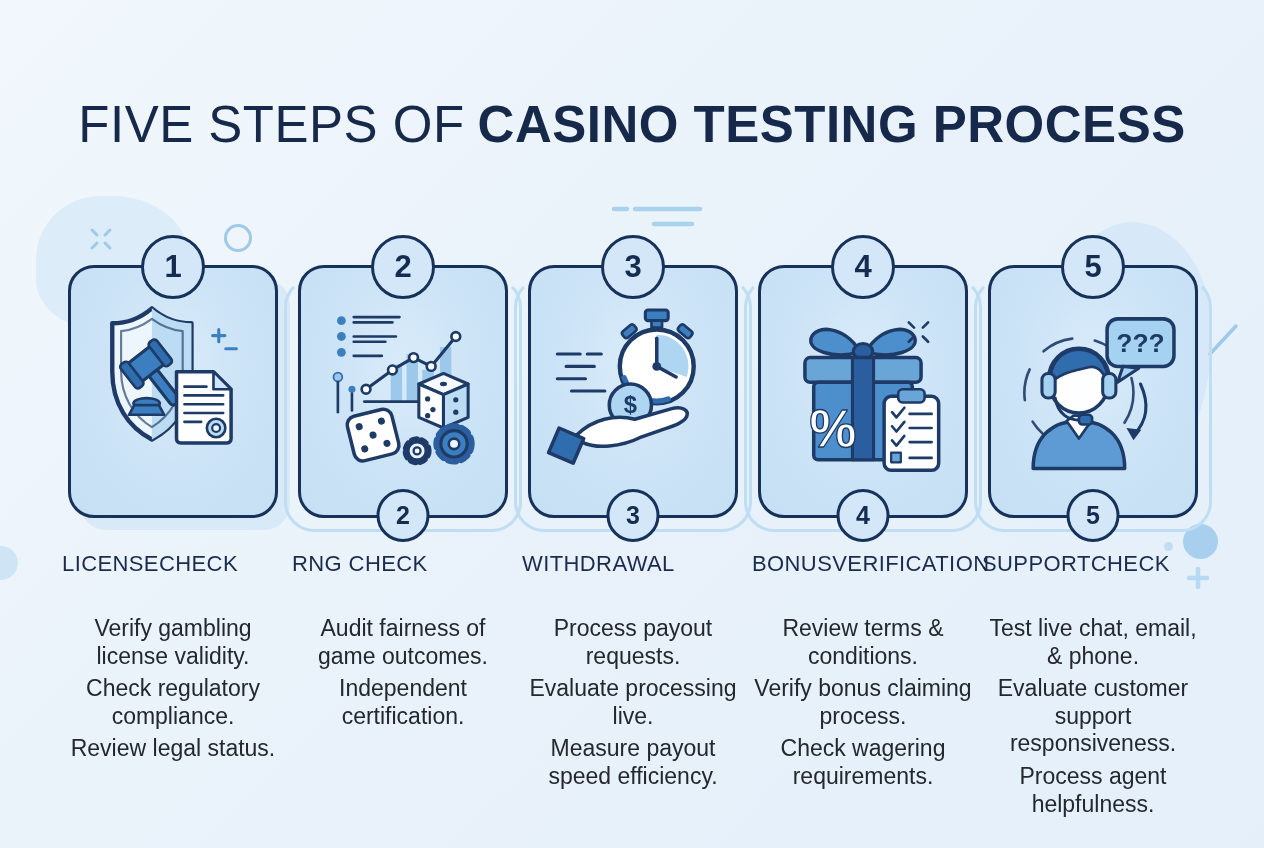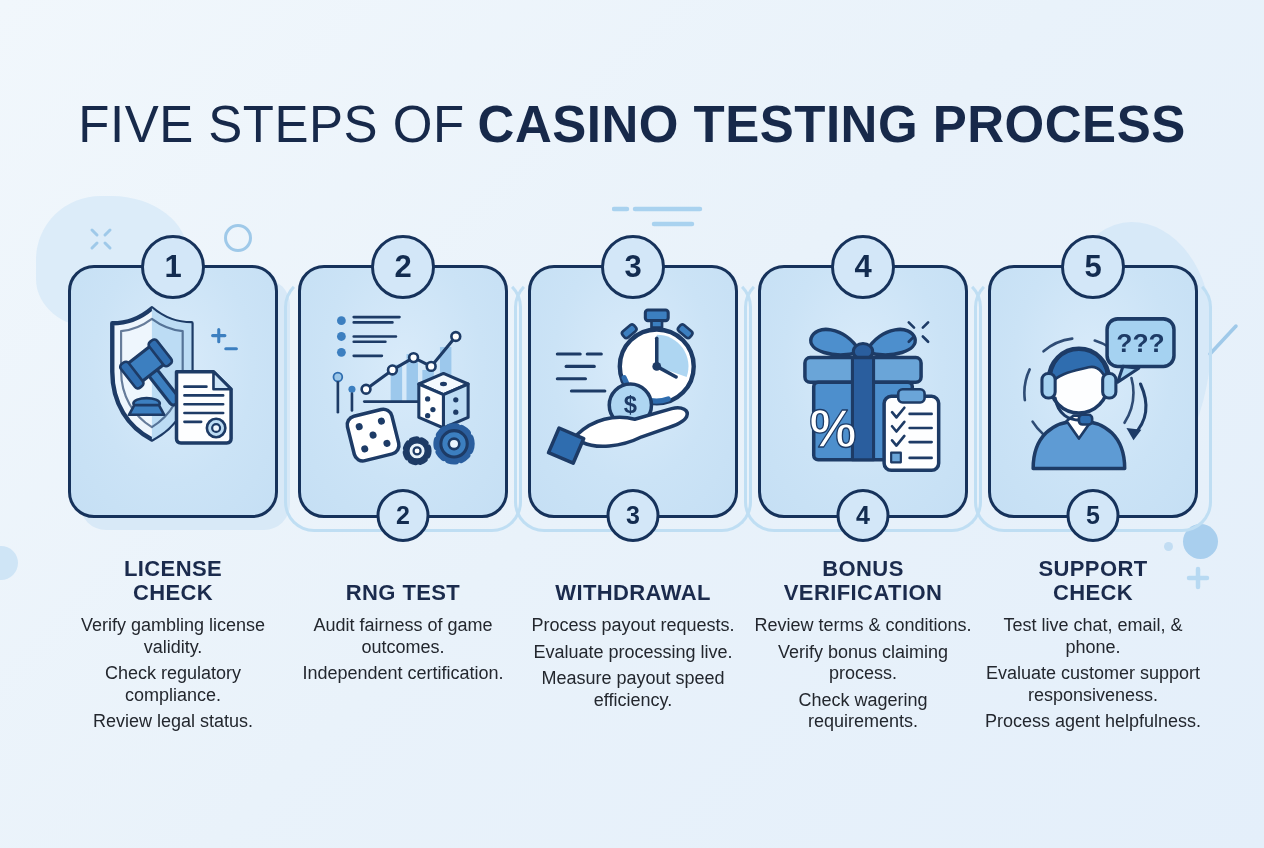--- a/index.html
+++ b/index.html
@@ -22,23 +22,23 @@
         background:radial-gradient(ellipse at 50% 40%,#d9ebfa 0%,#cbe3f6 55%,#c5dff4 100%);
         overflow:hidden;}
   .icon-wrap{display:flex;justify-content:center;padding-top:26px;}
   .num-badge{position:absolute;left:50%;transform:translateX(-50%);
              background:#d3e7f8;border:3.5px solid #16325b;border-radius:50%;
              display:flex;align-items:center;justify-content:center;
              font-weight:700;color:#132c50;z-index:2;}
   .num-badge.top{top:-30px;width:58px;height:58px;font-size:31px;}
   .num-badge.bottom{bottom:-24px;width:47px;height:47px;font-size:25px;border-width:3px;}
   .step-text{margin-top:34px;text-align:center;width:222px;margin-left:-6px;}
-  .step-title{min-height:54px;display:flex;flex-direction:column;justify-content:flex-end;
-              font-size:22px;font-weight:700;color:#1b2b4d;letter-spacing:.4px;line-height:1.12;}
-  .step-body{margin-top:9px;font-size:18px;color:#23272e;line-height:1.2;}
+  .step-title{min-height:54px;display:flex;flex-direction:row;justify-content:flex-start;
+              font-size:22px;font-weight:400;color:#1b2b4d;letter-spacing:.4px;line-height:1.12;}
+  .step-body{margin-top:9px;font-size:23px;color:#23272e;line-height:1.2;}
   .step-body>div{margin-bottom:5px;}
   svg text{font-family:"Liberation Sans",sans-serif;}
 </style>
 </head>
 <body>
 
 <div class="stage">
 
   <div class="deco" style="left:36px;top:196px;width:152px;height:132px;background:#dcecf9;border-radius:46% 54% 58% 42% / 52% 48% 60% 40%;"></div>
   <div class="deco" style="left:1044px;top:222px;width:168px;height:258px;background:#d7e9f8;border-radius:52% 48% 44% 56% / 60% 42% 58% 40%;"></div>
@@ -160,21 +160,21 @@
                 <circle cx="158" cy="168" r="6" fill="#eaf4fc" stroke="#1d3b66" stroke-width="3"></circle>
               </g>
             </svg>
           </div>
         </div>
         <div class="num-badge top">2</div>
         <div class="num-badge bottom">2</div>
       </div>
       <div class="step-text">
         <div class="step-title">
-          <div>RNG TEST</div>
+          <div>RNG CHECK</div>
         </div>
         <div class="step-body">
           <div>Audit fairness of game outcomes.</div>
           <div>Independent certification.</div>
         </div>
       </div>
     </div>
 
     <div class="step-col">
       <div class="card-wrap">

